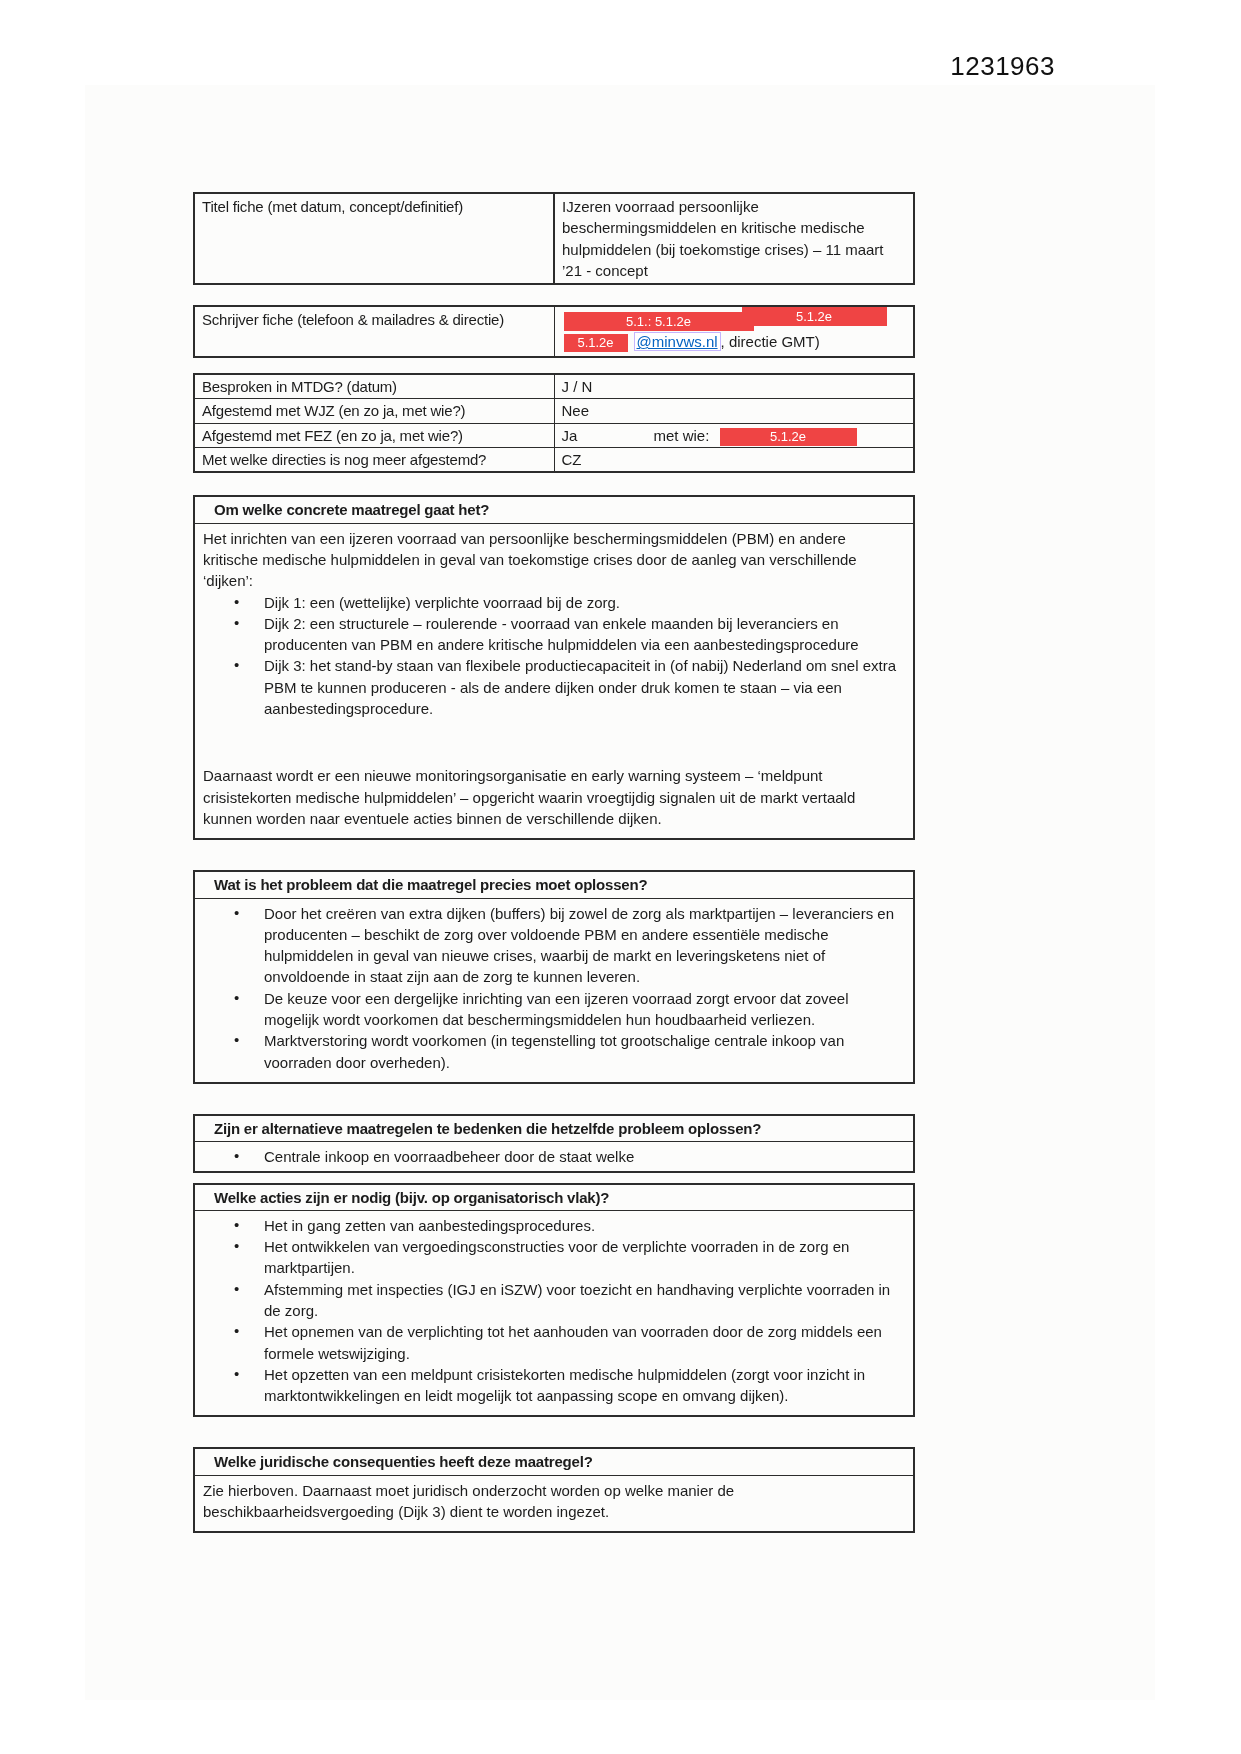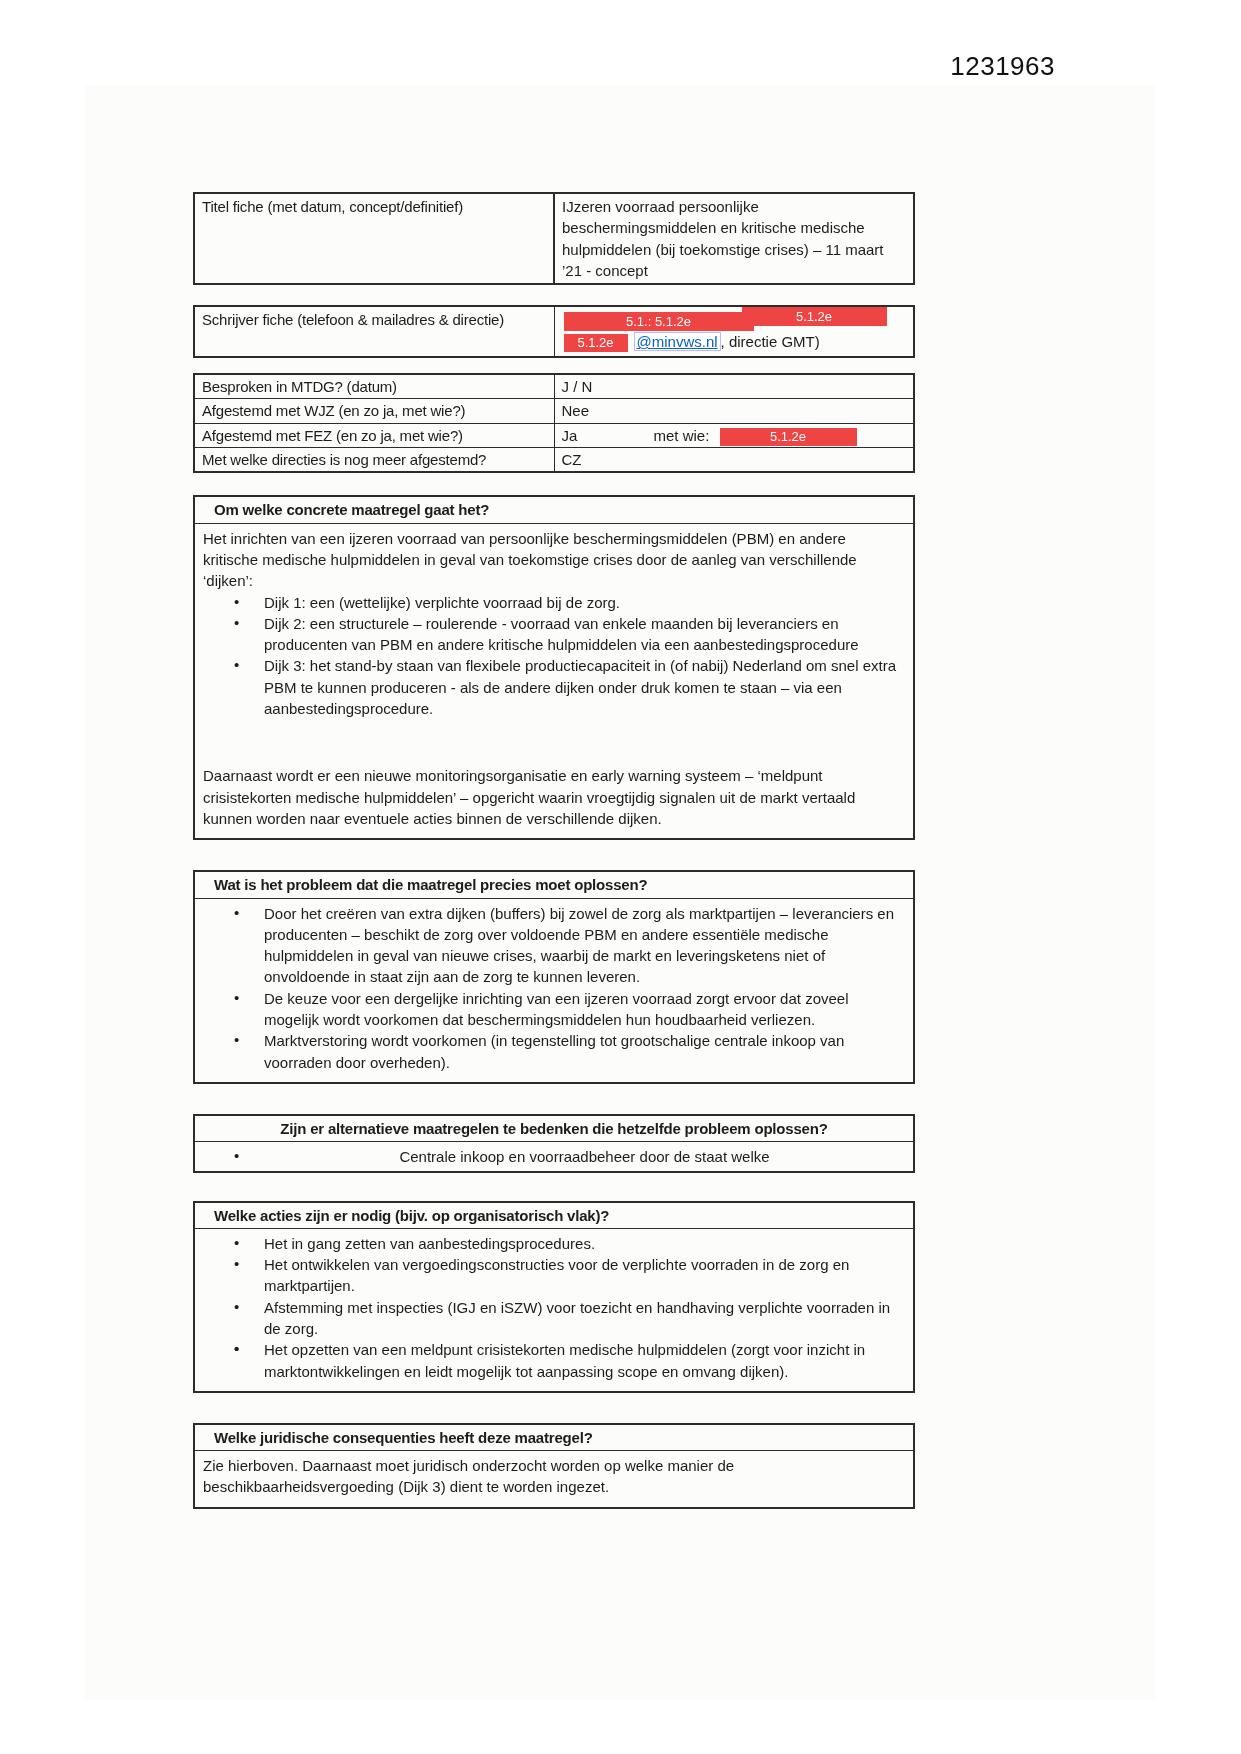--- a/index.html
+++ b/index.html
@@ -36,21 +36,21 @@
 
   .fez-ja{display:inline-block;width:92px;}
   .fez-metwie{display:inline-block;width:66px;}
   .fez-redact{width:137px;height:18px;line-height:18px;}
 
   .sec{border:2px solid #2c2c2c;}
   .sec-h{font-weight:bold;padding:2px 19px;border-bottom:1.5px solid #2c2c2c;letter-spacing:-0.2px;}
   .sec-b{padding:4px 8px 9px 8px;}
   #s1{margin-bottom:30px;}
   #s2{margin-bottom:30px;}
-  #s3{margin-bottom:28px;text-align:center;}
+  #s3{margin-bottom:10px;}
   #s4{margin-bottom:30px;}
 
   .para{margin:0;}
   .blt{position:relative;padding-left:61px;margin:0;}
   .blt .dot{position:absolute;left:31px;top:-1px;font-size:15px;}
   .outro{margin-top:46px;}
 </style>
 </head>
 <body>
 
@@ -127,21 +127,21 @@
       <p class="blt"><span class="dot">•</span><span>Centrale inkoop en voorraadbeheer door de staat welke</span></p>
     </div>
   </div>
 
   <div class="sec" id="s4">
     <div class="sec-h">Welke acties zijn er nodig (bijv. op organisatorisch vlak)?</div>
     <div class="sec-b">
       <p class="blt"><span class="dot">•</span><span>Het in gang zetten van aanbestedingsprocedures.</span></p>
       <p class="blt"><span class="dot">•</span><span>Het ontwikkelen van vergoedingsconstructies voor de verplichte voorraden in de zorg en marktpartijen.</span></p>
       <p class="blt"><span class="dot">•</span><span>Afstemming met inspecties (IGJ en iSZW) voor toezicht en handhaving verplichte voorraden in de zorg.</span></p>
-      <p class="blt"><span class="dot">•</span></p>
+      <p class="blt"><span class="dot">•</span><span>Het opnemen van de verplichting tot het aanhouden van voorraden door de zorg middels een formele wetswijziging.</span></p>
       <p class="blt"><span class="dot">•</span><span>Het opzetten van een meldpunt crisistekorten medische hulpmiddelen (zorgt voor inzicht in marktontwikkelingen en leidt mogelijk tot aanpassing scope en omvang dijken).</span></p>
     </div>
   </div>
 
   <div class="sec" id="s5">
     <div class="sec-h">Welke juridische consequenties heeft deze maatregel?</div>
     <div class="sec-b">
       <p class="para">Zie hierboven. Daarnaast moet juridisch onderzocht worden op welke manier de beschikbaarheidsvergoeding (Dijk 3) dient te worden ingezet.</p>
     </div>
   </div>

